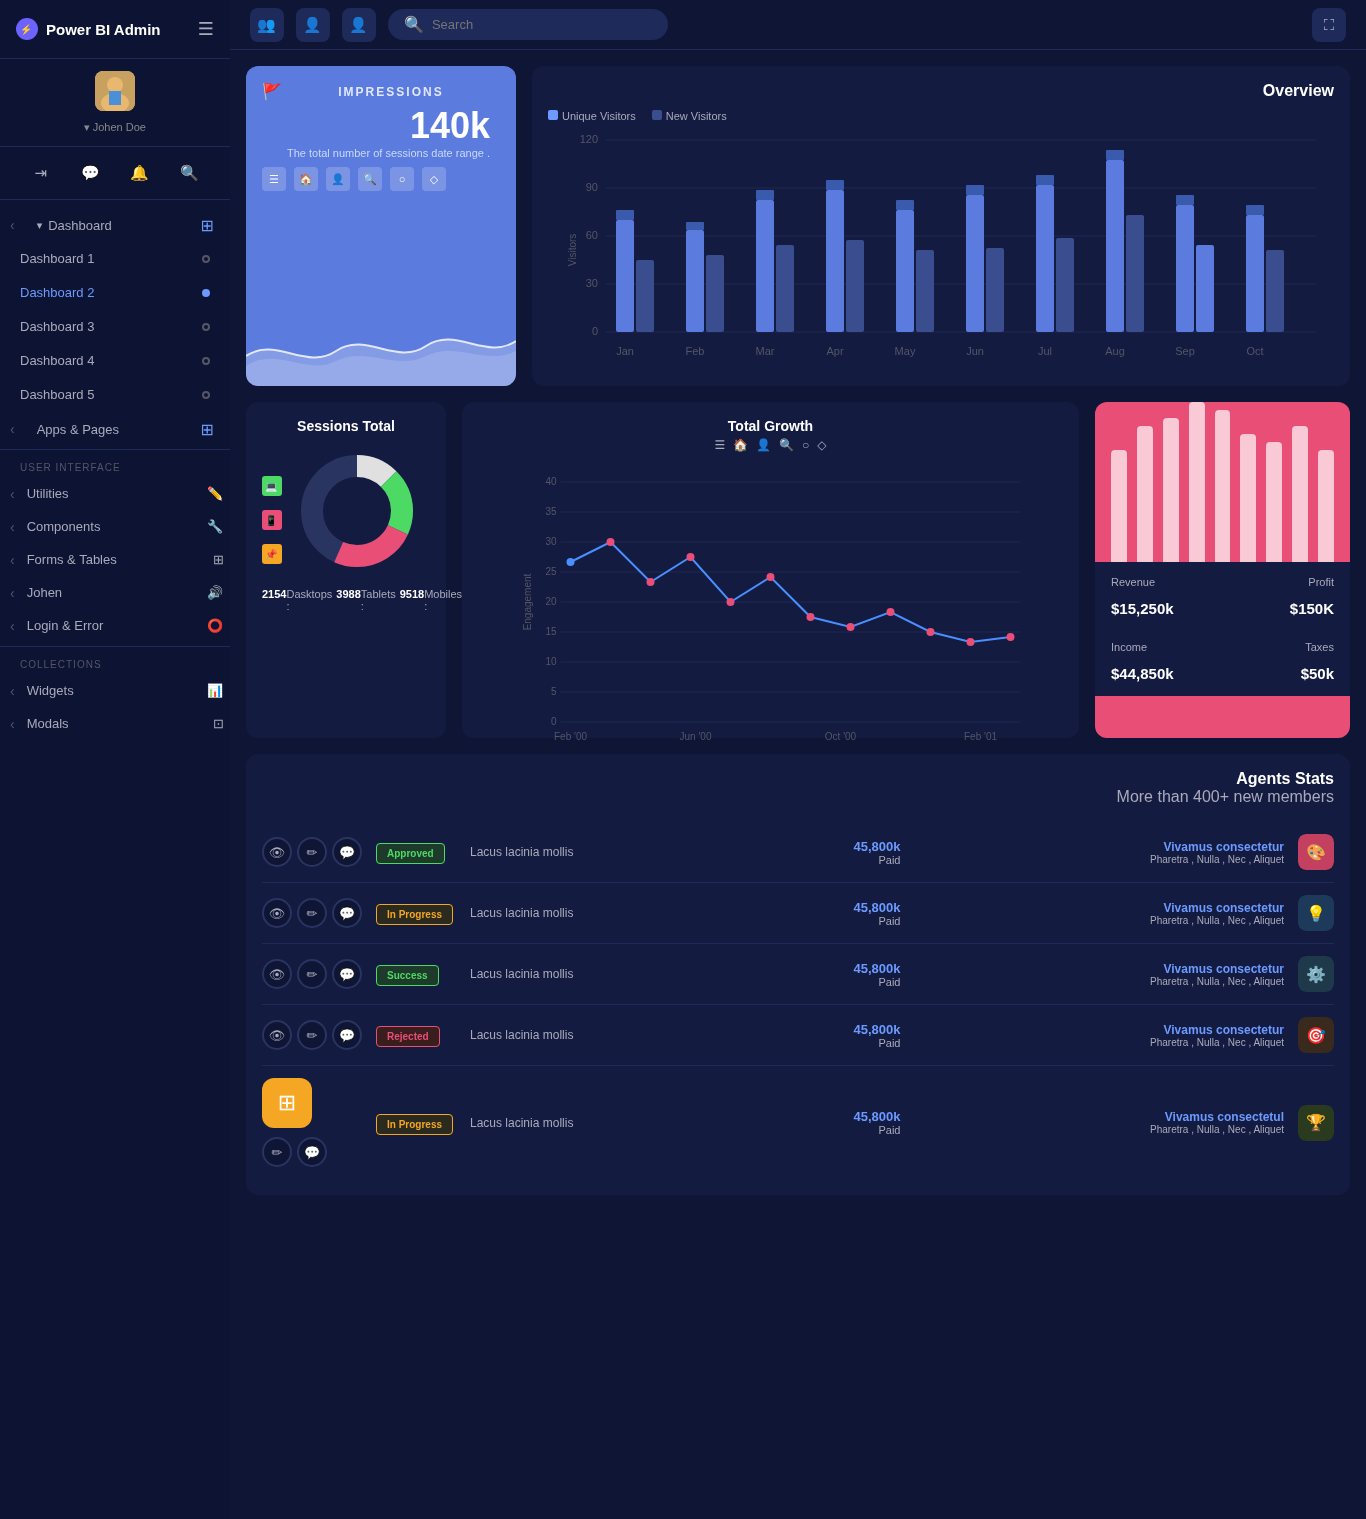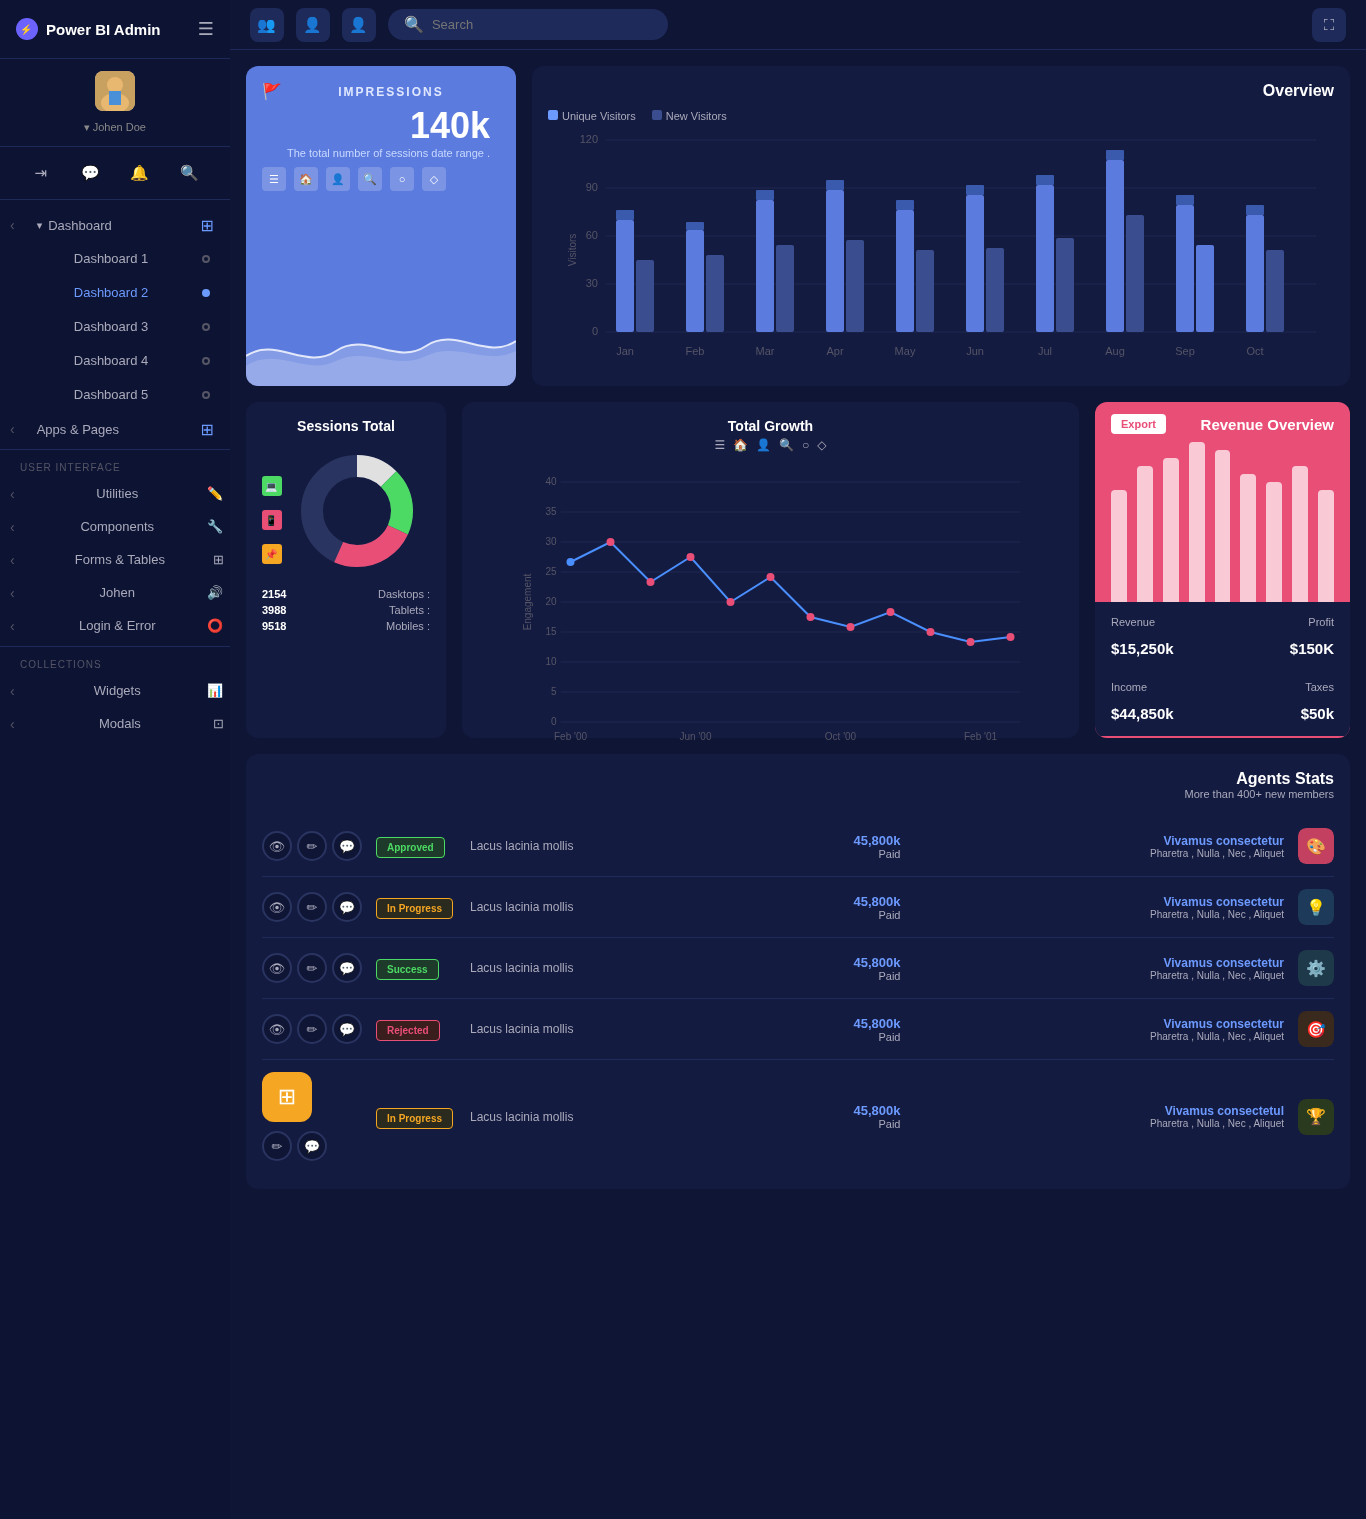--- a/index.html
+++ b/index.html
@@ -13,21 +13,21 @@
     .sidebar-menu-icon { font-size: 18px; cursor: pointer; color: #aab; }
 
     .sidebar-user { padding: 12px 28px; display: flex; align-items: center; gap: 10px; flex-direction: column; }
     .sidebar-avatar { width: 40px; height: 40px; border-radius: 8px; background: #e0c090; display: flex; align-items: center; justify-content: center; overflow: hidden; }
 
     .sidebar-icons-row { display: flex; align-items: center; justify-content: space-around; padding: 10px 16px; border-bottom: 1px solid #1e2a5a; border-top: 1px solid #1e2a5a; }
     .sidebar-icon-btn { width: 32px; height: 32px; display: flex; align-items: center; justify-content: center; color: #aab; font-size: 15px; cursor: pointer; border-radius: 6px; }
 
     .sidebar-nav { flex: 1; padding: 8px 0; overflow-y: auto; }
     .nav-section-label { font-size: 10px; color: #556; text-transform: uppercase; padding: 8px 20px 4px; letter-spacing: 1px; }
-    .nav-item { display: flex; align-items: center; justify-content: space-between; padding: 9px 20px; cursor: pointer; font-size: 13px; color: #aab; border-radius: 4px; margin: 1px 0; text-align: center; }
+    .nav-item { display: flex; align-items: center; justify-content: space-between; padding: 9px 20px; cursor: pointer; font-size: 13px; color: #aab; border-radius: 4px; margin: 1px 0; }
     .nav-item .nav-label { flex: 1; }
     .nav-item .nav-dot { width: 8px; height: 8px; border-radius: 50%; border: 2px solid #556; }
     .nav-item.active2 .nav-dot { border-color: #6c9aff; background: #6c9aff; }
     .nav-parent { display: flex; align-items: center; padding: 8px 16px 6px; font-size: 13px; color: #aab; cursor: pointer; }
     .nav-parent .caret { margin-right: 6px; font-size: 11px; }
     .nav-parent .label { flex: 1; }
     .nav-parent .grid-icon { font-size: 16px; color: #6c9aff; }
 
     .nav-collapse-row { display: flex; align-items: center; }
     .nav-collapse-arrow { color: #556; padding: 8px 6px 8px 10px; cursor: pointer; font-size: 14px; }
@@ -59,21 +59,21 @@
     .overview-title { font-size: 16px; font-weight: 600; color: #fff; text-align: right; margin-bottom: 10px; }
     .chart-legend { display: flex; gap: 16px; font-size: 11px; color: #aab; margin-bottom: 8px; }
     .legend-dot { width: 10px; height: 10px; border-radius: 2px; display: inline-block; margin-right: 4px; }
     .bar-chart-area { position: relative; height: 240px; }
 
     
     .row2 { display: flex; gap: 16px; }
     .sessions-card { width: 200px; flex-shrink: 0; background: #141b40; border-radius: 12px; padding: 16px; }
     .sessions-title { font-size: 14px; font-weight: 600; text-align: center; color: #fff; margin-bottom: 12px; }
     .donut-area { display: flex; justify-content: center; margin-bottom: 12px; }
-    .stats-row { display: flex; flex-direction: column; gap: 4px; }
+    .stats-row { display: flex; flex-direction: row; gap: 4px; }
     .stat-item { display: flex; justify-content: space-between; font-size: 11px; color: #aab; }
     .stat-val { color: #fff; font-weight: 600; }
 
     .growth-card { flex: 1; background: #141b40; border-radius: 12px; padding: 16px; }
     .growth-title { font-size: 14px; font-weight: 600; text-align: center; color: #fff; margin-bottom: 4px; }
     .line-chart-area { height: 260px; position: relative; margin-top: 10px; }
 
     .revenue-card { width: 255px; flex-shrink: 0; border-radius: 12px; overflow: hidden; background: #e94e77; }
     .revenue-header { padding: 12px 16px 8px; display: flex; align-items: center; justify-content: space-between; }
     .revenue-title { font-size: 15px; font-weight: 700; color: #fff; }
@@ -83,21 +83,21 @@
     .revenue-stats { background: #141b40; padding: 14px 16px; }
     .revenue-grid { display: grid; grid-template-columns: 1fr 1fr; gap: 24px; }
     .rev-stat { }
     .rev-stat-label { font-size: 11px; color: #aab; }
     .rev-stat-value { font-size: 15px; font-weight: 700; color: #fff; margin-top: 12px; }
 
     
     .agents-card { background: #141b40; border-radius: 12px; padding: 16px; }
     .agents-header { text-align: right; margin-bottom: 16px; }
     .agents-title { font-size: 16px; font-weight: 700; color: #fff; }
-    .agents-subtitle { font-size: 11px; color: #aab; }
+    .agents-subtitle { font-size: 16px; color: #aab; }
     .agent-row { display: flex; align-items: center; gap: 14px; padding: 12px 0; border-bottom: 1px solid #1e2a5a; }
     .agent-row:last-child { border-bottom: none; }
     .agent-action-btn { width: 30px; height: 30px; border-radius: 50%; border: 2px solid #2a3460; display: flex; align-items: center; justify-content: center; cursor: pointer; font-size: 13px; color: #aab; background: #0f1535; }
     .agent-status { width: 80px; flex-shrink: 0; }
     .status-badge { font-size: 10px; font-weight: 700; padding: 4px 10px; border-radius: 4px; text-align: center; }
     .status-approved { background: #1e3a2a; color: #4cd964; border: 1px solid #4cd964; }
     .status-inprogress { background: #2a2a1e; color: #f5a623; border: 1px solid #f5a623; }
     .status-success { background: #1e3a2a; color: #4cd964; border: 1px solid #4cd964; }
     .status-rejected { background: #3a1e1e; color: #e94e77; border: 1px solid #e94e77; }
     .agent-desc { flex: 1; font-size: 12px; color: #aab; }
@@ -453,24 +453,20 @@
 
             <text x="50" y="278" fill="#556" font-size="10" text-anchor="middle">Feb '00</text>
             <text x="175" y="278" fill="#556" font-size="10" text-anchor="middle">Jun '00</text>
             <text x="320" y="278" fill="#556" font-size="10" text-anchor="middle">Oct '00</text>
             <text x="460" y="278" fill="#556" font-size="10" text-anchor="middle">Feb '01</text>
           </svg>
         </div>
       </div>
 
       <div class="revenue-card">
-        <div class="revenue-header">
-          <div class="export-btn">Export</div>
-          <div class="revenue-title">Revenue Overview</div>
-        </div>
         <div class="revenue-bars">
           <div class="rev-bar" style="height:70%;"></div>
           <div class="rev-bar" style="height:85%;"></div>
           <div class="rev-bar" style="height:90%;"></div>
           <div class="rev-bar" style="height:100%;"></div>
           <div class="rev-bar" style="height:95%;"></div>
           <div class="rev-bar" style="height:80%;"></div>
           <div class="rev-bar" style="height:75%;"></div>
           <div class="rev-bar" style="height:85%;"></div>
           <div class="rev-bar" style="height:70%;"></div>

